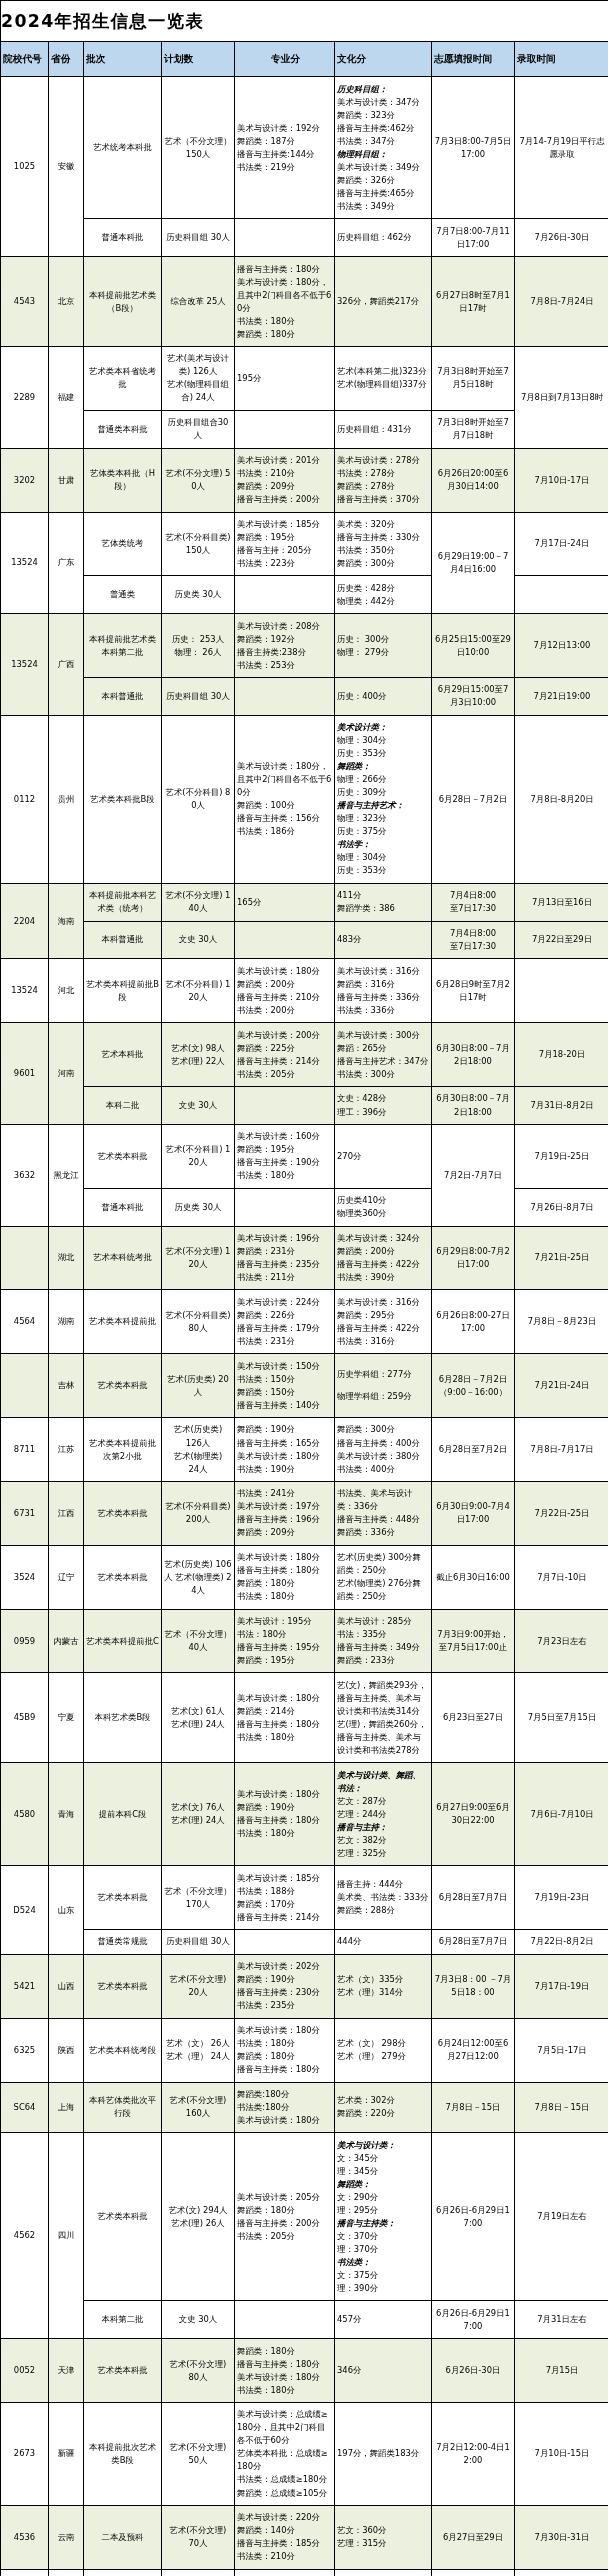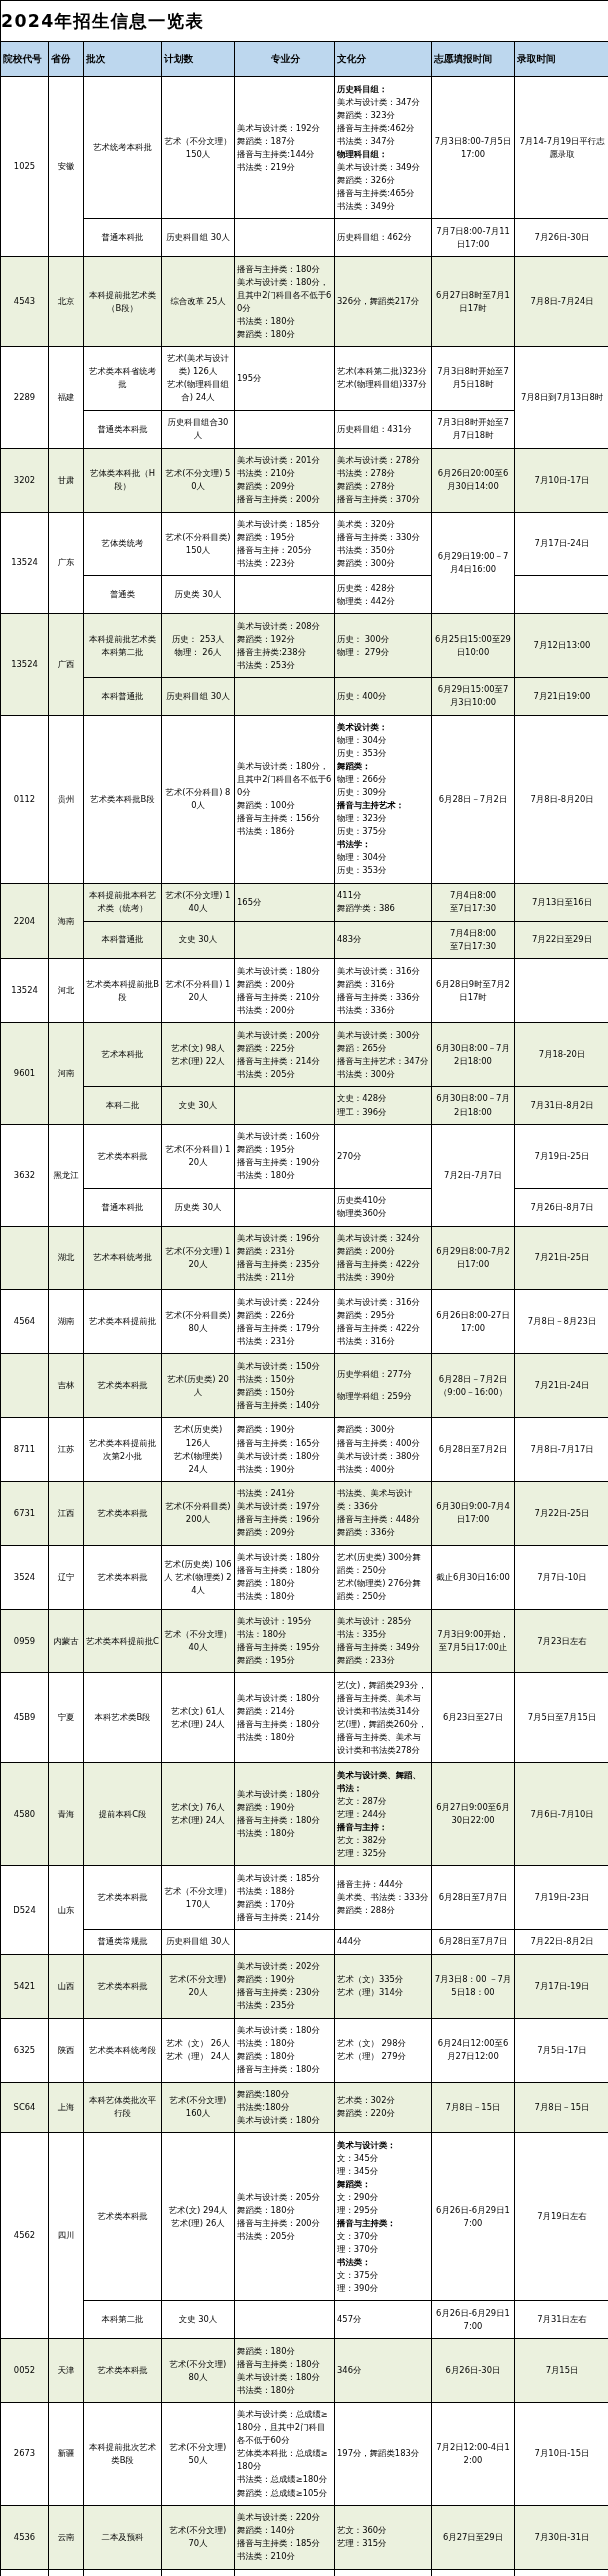--- a/index.html
+++ b/index.html
@@ -7,21 +7,21 @@
   table{border-collapse:collapse;width:609px;table-layout:fixed;border:1.3px solid #000;}
   td,th{border:0.7px solid #000;vertical-align:middle;word-break:break-all;}
   .title-cell{font-size:17.4px;font-weight:bold;padding:8px 0;letter-spacing:1.3px;border-bottom:1.3px solid #000;background:#fff;}
   tr.head th{background:var(--header-bg,#bdd7ee);font-size:9.7px;font-weight:bold;padding:10.7px 2px;text-align:left;border-bottom:1.3px solid #000;}
   tr.head th.l{text-align:left;padding-left:36px;}
   tbody td{font-size:8.4px;line-height:1.55;padding:5.4px 2px;}
   tbody tr.g td{border-top:1.3px solid #000;}
   tbody tr.s td{background:var(--row-bg,#ebf1de);}
   .c{text-align:center;}
   .l{text-align:left;}
-  .b{font-weight:bold;}
+  .b{font-weight:bold;font-style:italic;}
   td div{min-height:1em;}
 </style>
 </head>
 <body>
 
 <table>
   <colgroup>
     <col style="width:48px">
       <col style="width:35px">
       <col style="width:78px">

